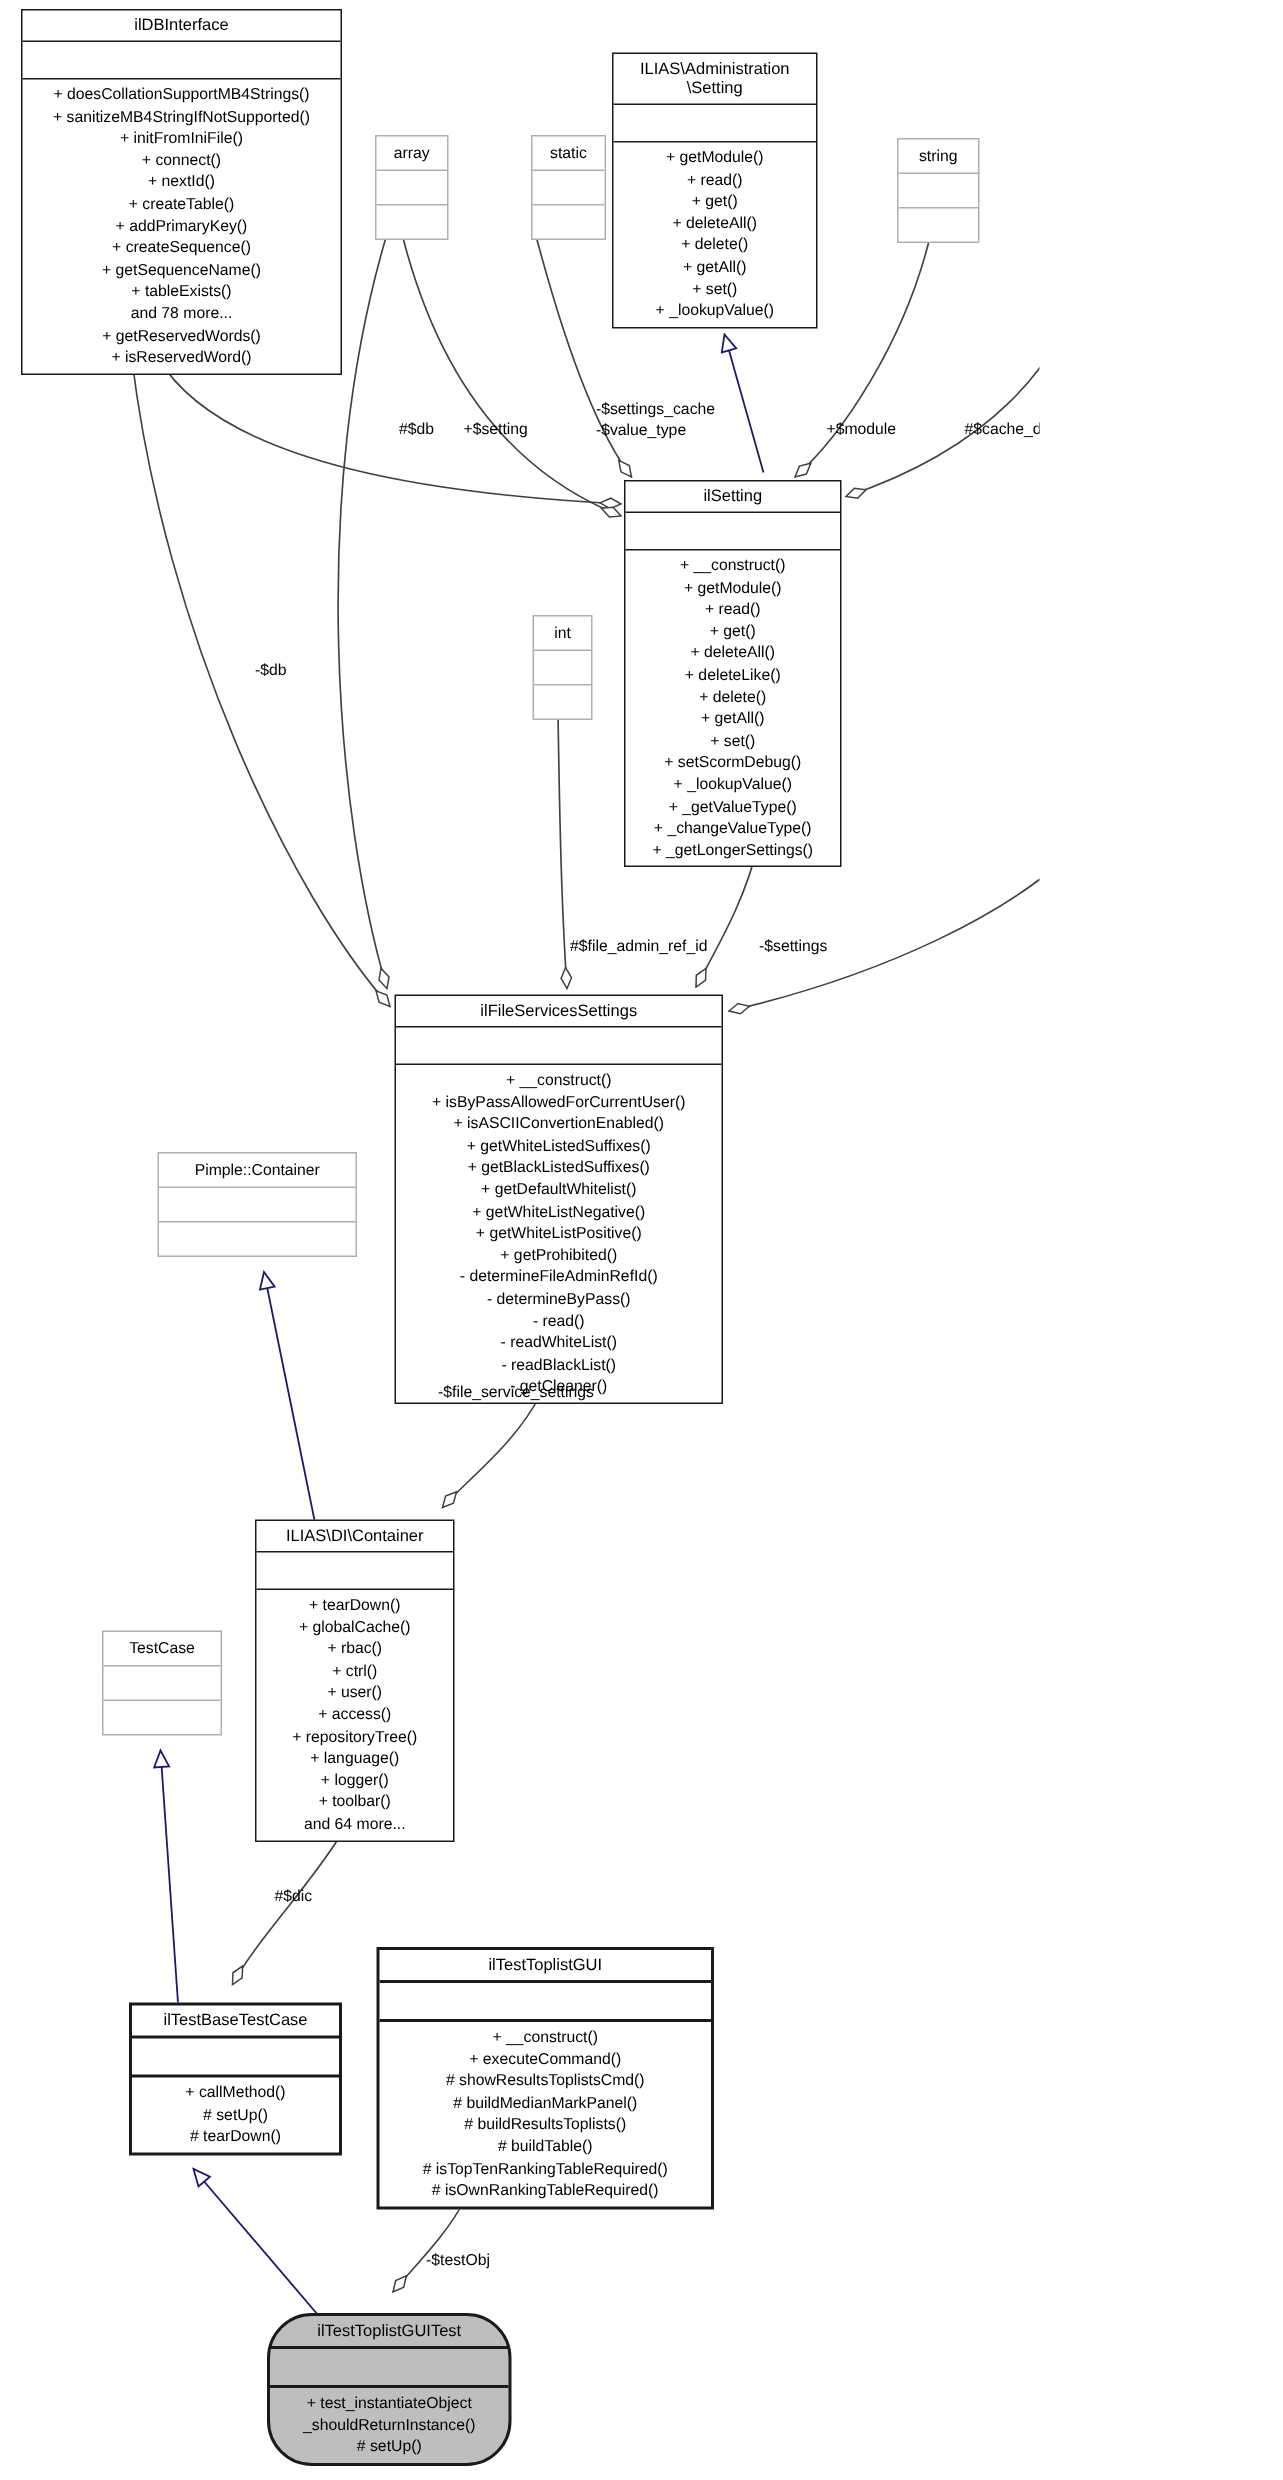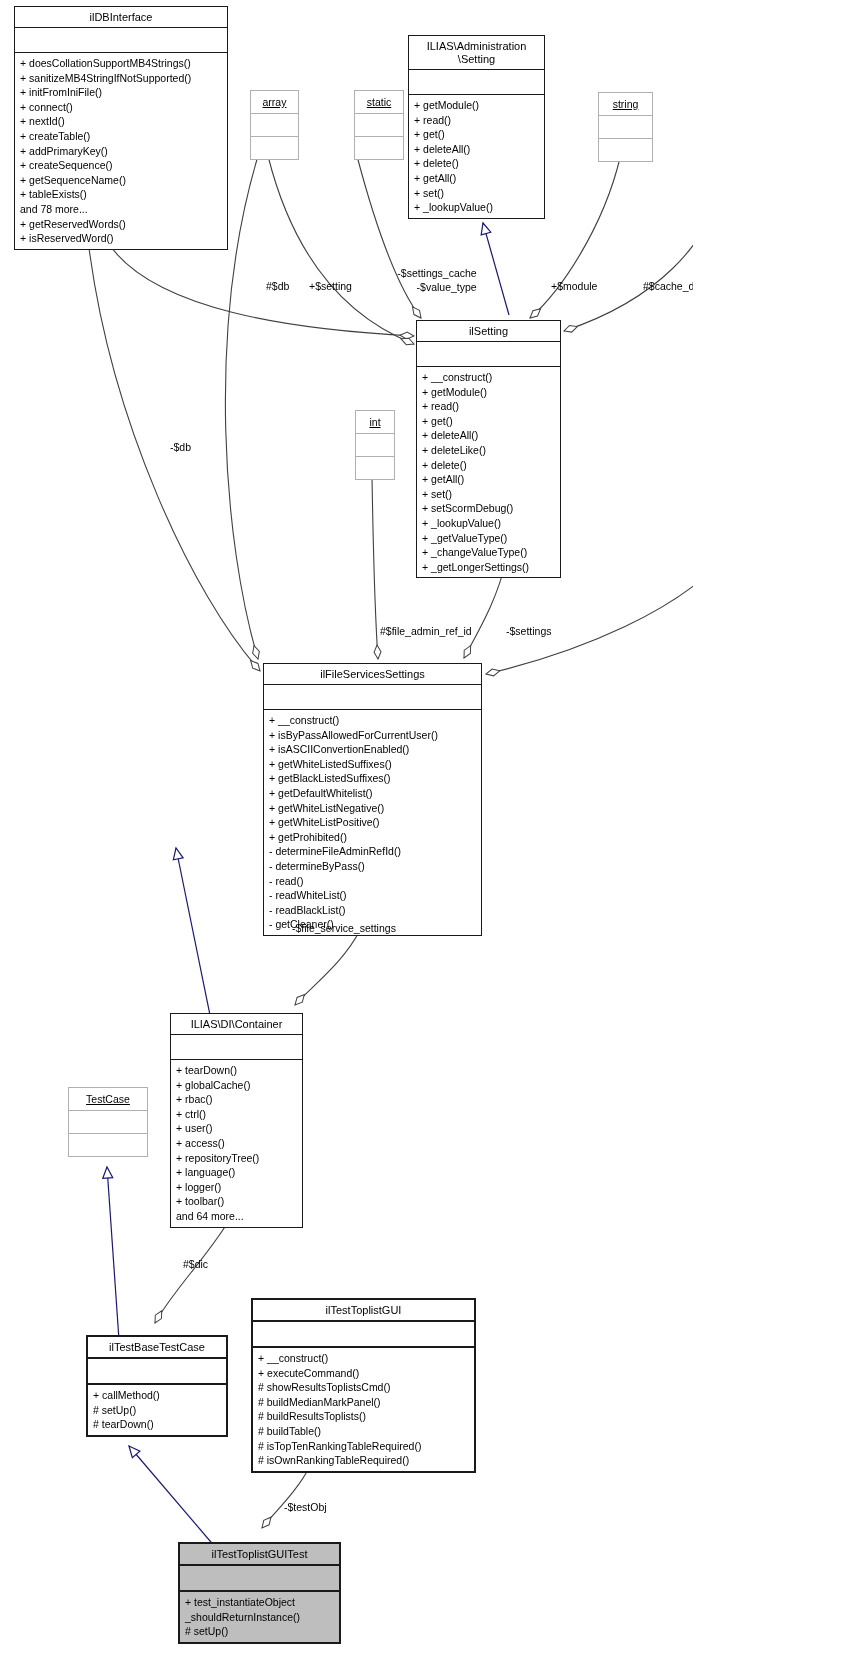--- a/index.html
+++ b/index.html
@@ -17,38 +17,38 @@
   .edges{position:absolute;left:0;top:0;}
   .agg{fill:none;stroke:var(--aggregation-edge);stroke-width:1.1;marker-end:url(#diamond);}
   .inh{fill:none;stroke:var(--inheritance-edge);stroke-width:1.2;marker-end:url(#triangle);}
   .diamond-shape{fill:#ffffff;stroke:var(--aggregation-edge);stroke-width:1;}
   .triangle-shape{fill:#ffffff;stroke:var(--inheritance-edge);stroke-width:1.2;}
   .uml-box{
     position:absolute;background:#ffffff;border:1px solid var(--box-border);
     font-size:10.5px;box-sizing:border-box;
   }
   .uml-box.thick{border-width:2px;margin-left:28px;}
-  .uml-box.highlight{background:var(--highlight-fill);}
+  .uml-box.highlight{background:var(--highlight-fill);border-radius:30px;}
   .uml-title{
     text-align:center;padding:4px 2px 3px 2px;font-size:11px;line-height:13px;
     border-bottom:1px solid var(--box-border);white-space:pre-line;
   }
   .uml-box.thick .uml-title{border-bottom-width:2px;}
   .uml-attrs{height:24px;border-bottom:1px solid var(--box-border);}
   .uml-box.thick .uml-attrs{border-bottom-width:2px;}
-  .uml-methods{padding:3px 5px;}
+  .uml-methods{padding:3px 5px;text-align:center;}
   .uml-member{line-height:14.6px;white-space:pre-line;}
   .uml-box.primitive{border-color:var(--primitive-border);}
-  .uml-box.primitive .uml-title{border-bottom-color:var(--primitive-border);font-size:10.5px;padding:5px 2px 4px 2px;text-decoration:underline;}
+  .uml-box.primitive .uml-title{border-bottom-color:var(--primitive-border);font-size:10.5px;padding:5px 2px 4px 2px;}
   .uml-box.primitive .uml-attrs{border-bottom-color:var(--primitive-border);height:22px;}
   .uml-box.primitive .uml-methods{height:22px;padding:0;}
   .edge-label{
     position:absolute;font-size:10.5px;line-height:14px;white-space:pre-line;color:#000;
   }
-  .edge-label.center{text-align:right;transform:translateX(-50%);}
+  .edge-label.center{text-align:left;transform:translateX(-50%);}
 </style>
 </head>
 <body>
 
 <div class="canvas">
 
   <svg class="edges" width="855" height="1653" viewBox="0 0 855 1653">
     <defs>
       <marker id="diamond" markerUnits="userSpaceOnUse" markerWidth="16" markerHeight="10" refX="15" refY="5" orient="auto">
         <path class="diamond-shape" d="M1,5 L8,1.5 L15,5 L8,8.5 Z"></path>
@@ -180,20 +180,25 @@
         <div class="uml-member">+ getProhibited()</div>
         <div class="uml-member">- determineFileAdminRefId()</div>
         <div class="uml-member">- determineByPass()</div>
         <div class="uml-member">- read()</div>
         <div class="uml-member">- readWhiteList()</div>
         <div class="uml-member">- readBlackList()</div>
         <div class="uml-member">- getCleaner()</div>
       </div>
   </div>
 
+  <div class="uml-box primitive" style="left:105px;top:768px;width:133px">
+    <div class="uml-title">Pimple::Container</div>
+    <div class="uml-attrs"></div>
+    <div class="uml-methods"></div>
+  </div>
 
   <div class="uml-box" style="left:170px;top:1013px;width:133px">
     <div class="uml-title">ILIAS\DI\Container</div>
     <div class="uml-attrs"></div>
     <div class="uml-methods">
         <div class="uml-member">+ tearDown()</div>
         <div class="uml-member">+ globalCache()</div>
         <div class="uml-member">+ rbac()</div>
         <div class="uml-member">+ ctrl()</div>
         <div class="uml-member">+ user()</div>

